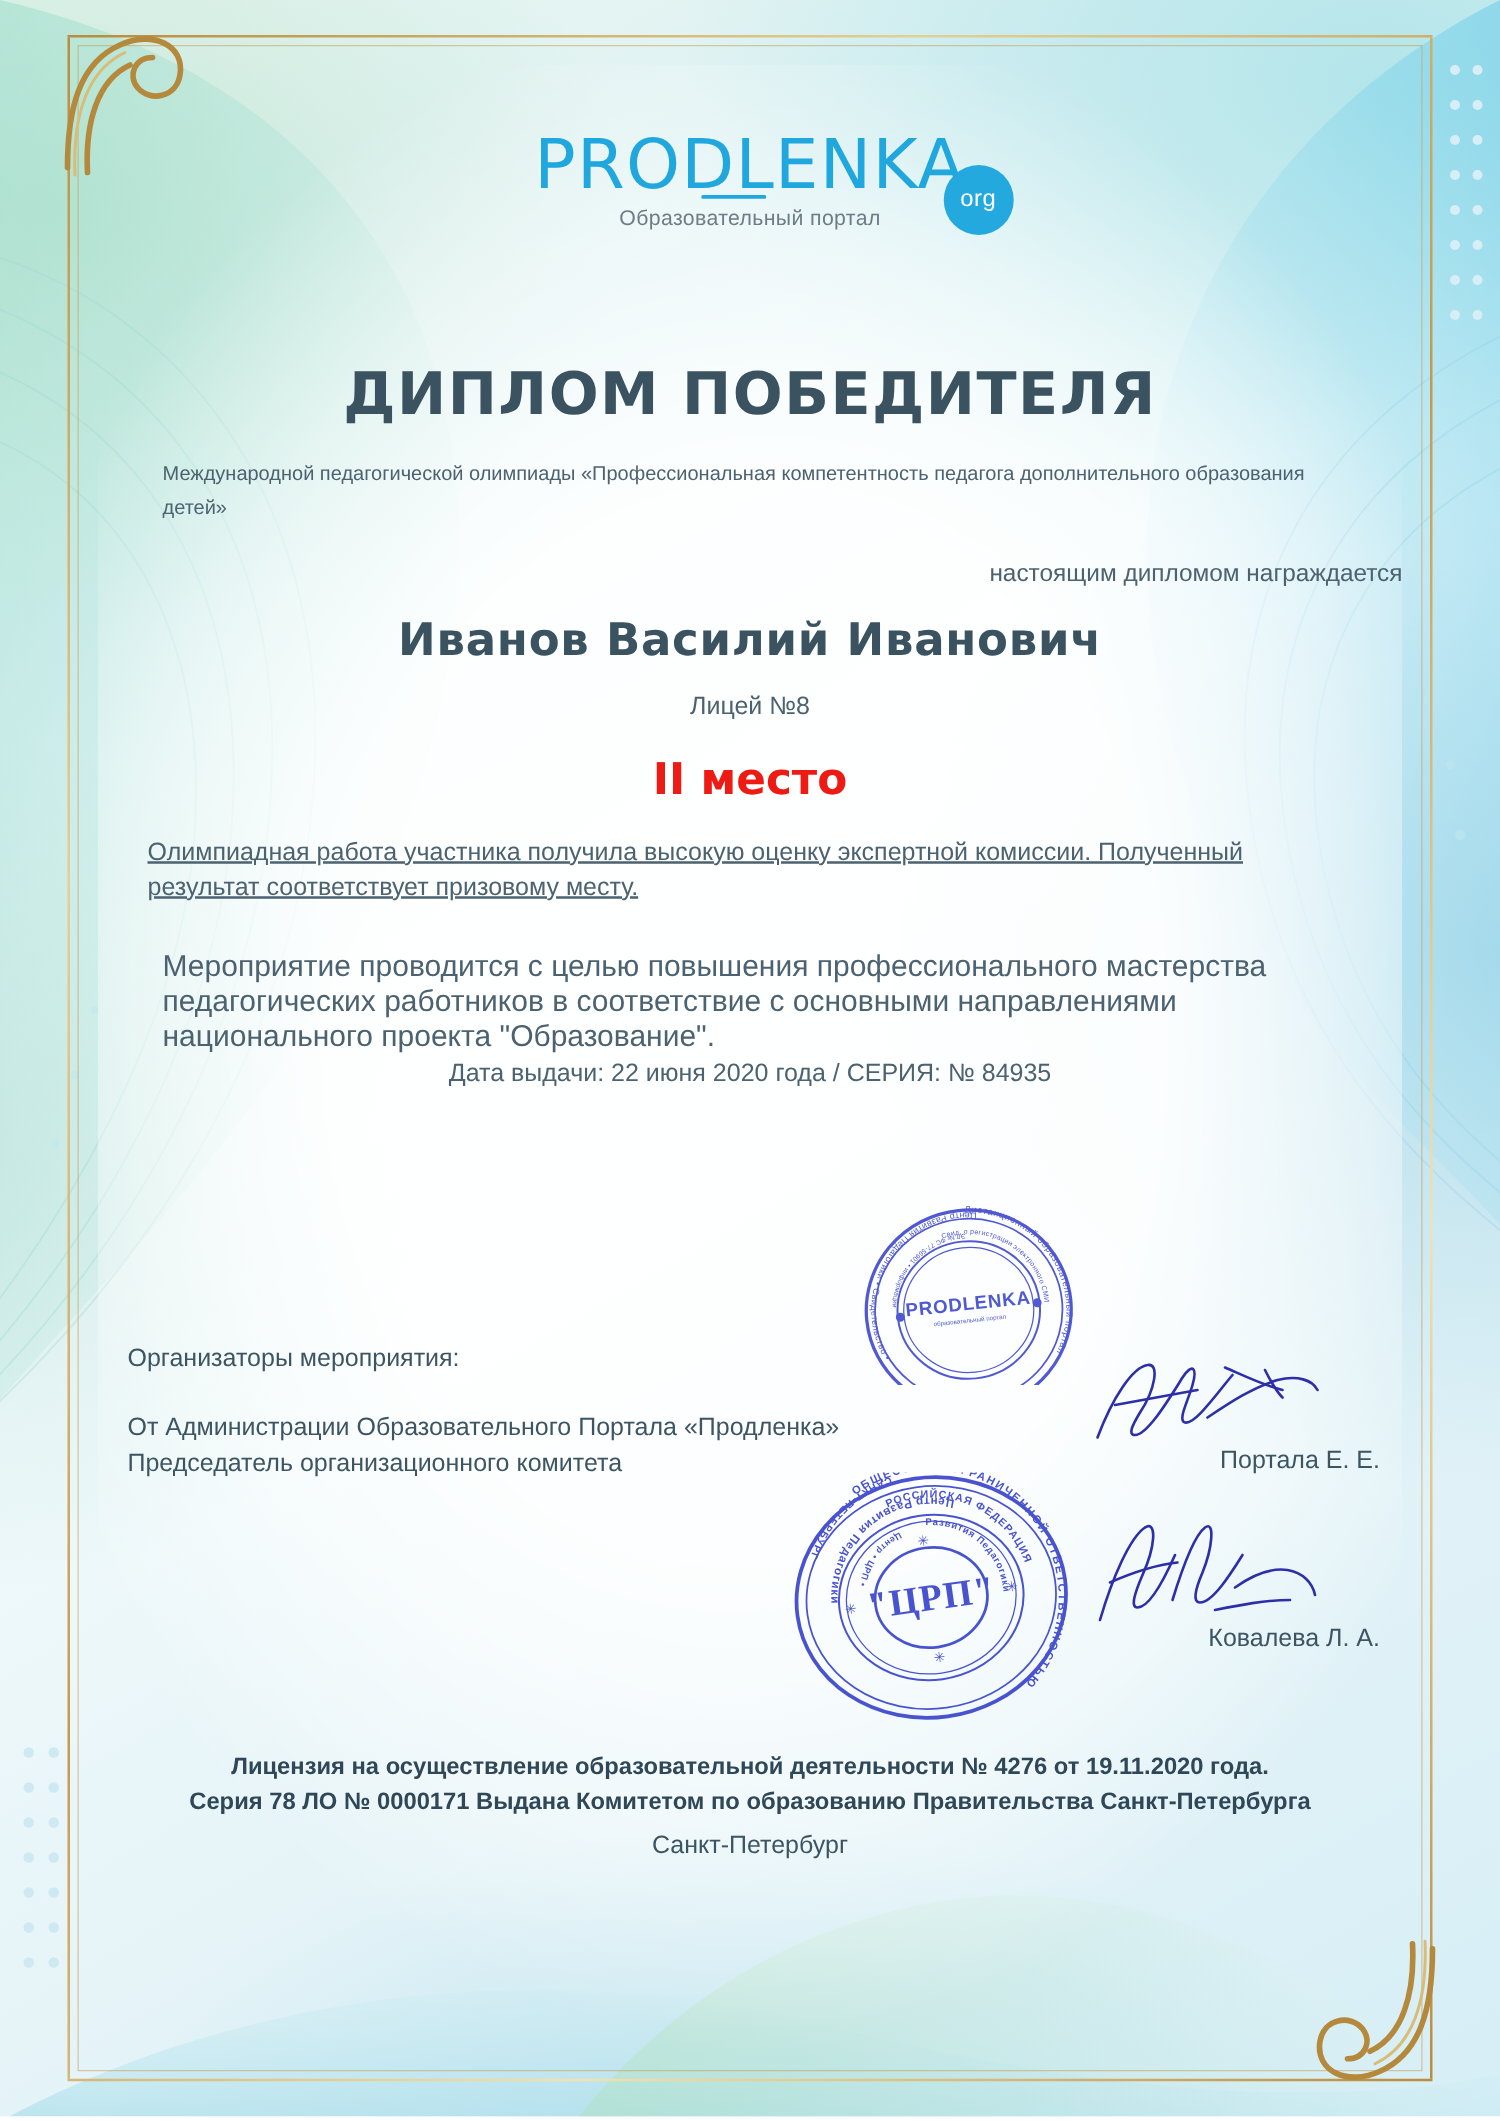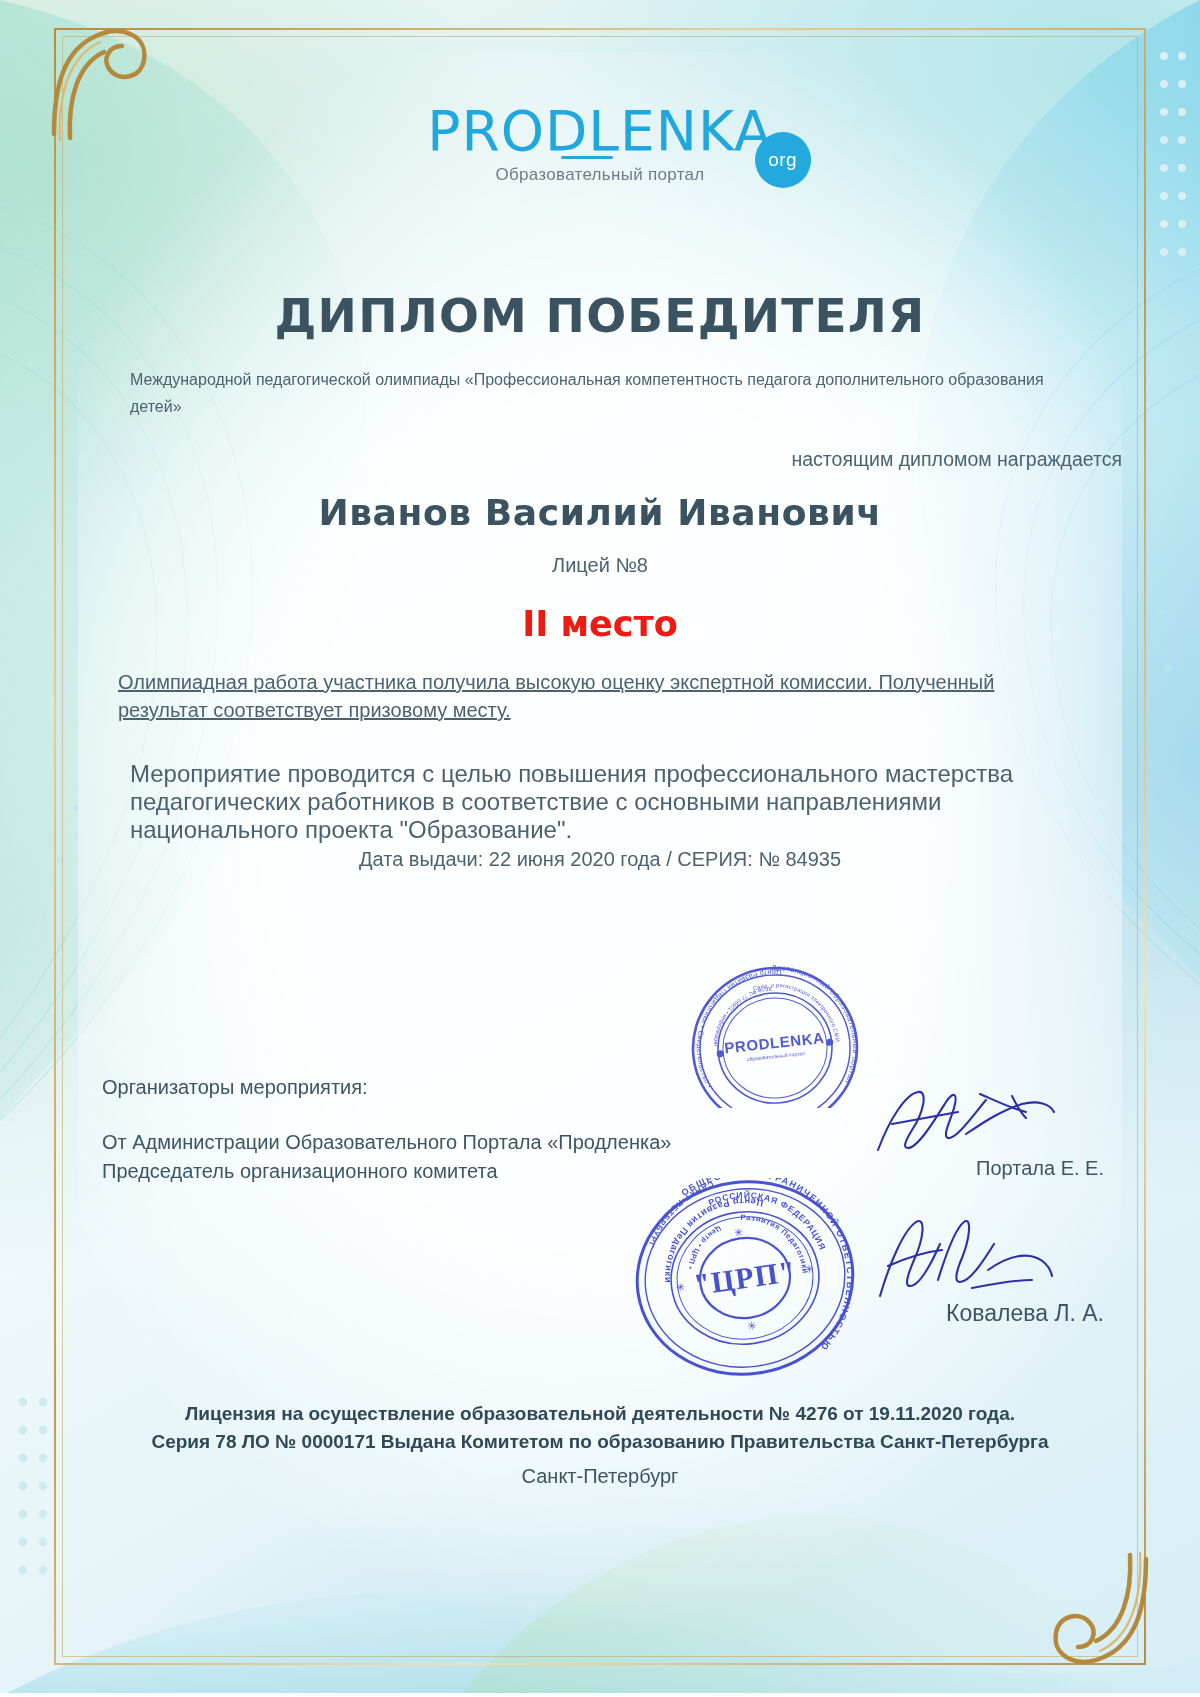--- a/index.html
+++ b/index.html
@@ -125,21 +125,21 @@
     font-size:20px; color:#4c6270;
   }
 
   
   .org-head {
     position:absolute; left:24px; top:1076px; font-size:20px; color:#3d5563;
   }
   .sig-block-1 { position:absolute; left:24px; top:1128px; font-size:20px; color:#3d5563; line-height:29px; }
   .sig-name-1  { position:absolute; right:18px; top:1157px; font-size:20px; color:#3d5563; }
   .sig-block-2 { position:absolute; left:32px; top:1272px; font-size:20px; color:#3d5563; line-height:29px; }
-  .sig-name-2  { position:absolute; right:18px; top:1300px; font-size:23px; color:#3d5563; }
+  .sig-name-2  { position:absolute; right:18px; top:1300px; font-size:20px; color:#3d5563; }
 
   
   .license {
     position:absolute; left:24px; top:1400px; width:996px; text-align:center;
     font-size:19px; font-weight:bold; color:#2f4756; line-height:28px;
   }
   .city {
     position:absolute; left:24px; top:1465px; width:996px; text-align:center;
     font-size:20px; color:#3d5563;
   }

